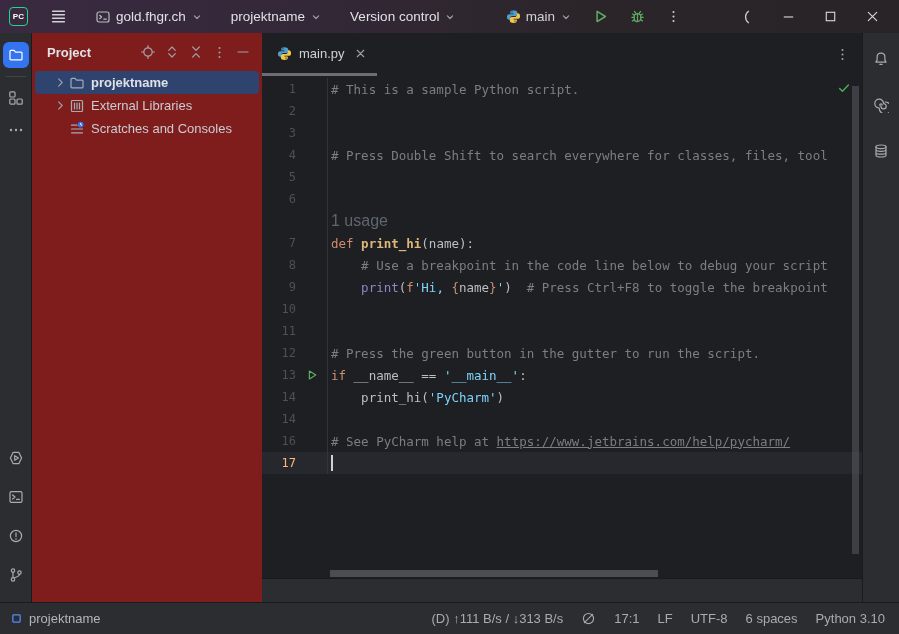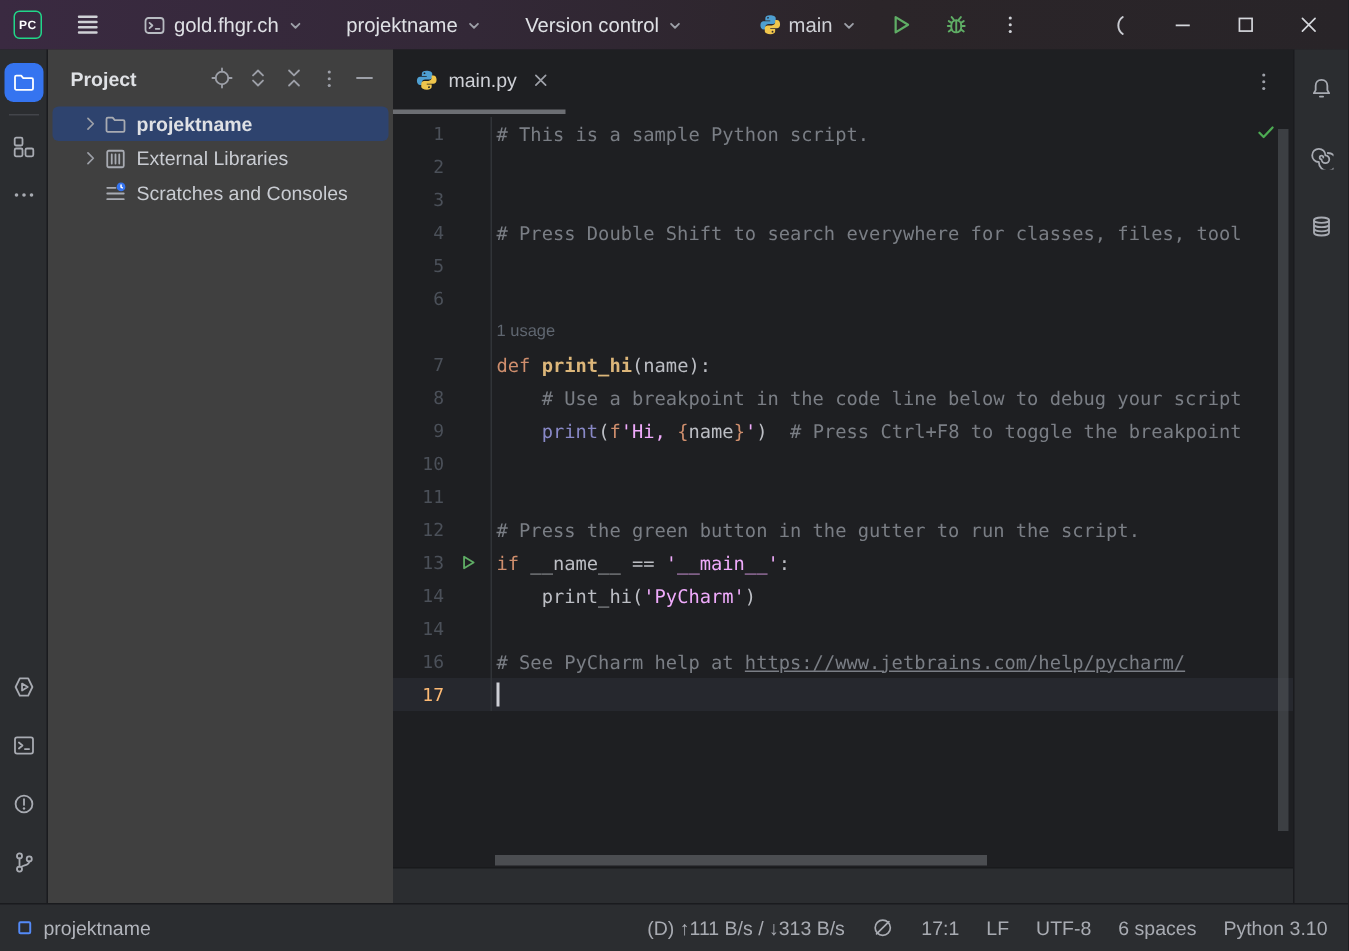--- a/index.html
+++ b/index.html
@@ -34,21 +34,21 @@
   .main { display:flex; height:569px; }
   .strip { width:32px; background:#2b2d30; display:flex; flex-direction:column; align-items:center; flex:none; }
   .strip.right { width:37px; border-left:1px solid #1a1b1e; padding-top:13px; gap:20px; }
   .strip.left  { border-right:1px solid #1a1b1e; padding-top:6px; }
   .strip-btn { background:none; border:none; color:#a8abb2; width:26px; height:26px;
     display:flex; align-items:center; justify-content:center; border-radius:6px; margin:3px 0; }
   .strip-btn.active { background:#3574f0; color:#ffffff; }
   .strip-divider { width:20px; height:1px; background:#43454a; margin:5px 0; }
   .strip-spacer { flex:1; }
   
-  .panel { width:230px; background:#404040; flex:none; display:flex; flex-direction:column; font-size:13px; }
+  .panel { width:230px; background:#7f1d1d; flex:none; display:flex; flex-direction:column; font-size:13px; }
   .panel-head { height:38px; display:flex; align-items:center; padding:0 10px 0 15px; }
   .panel-title { font-weight:bold; color:#dfe1e5; }
   .head-icons { margin-left:auto; display:flex; align-items:center; gap:6px; }
   .head-icons button { background:none; border:none; color:#9da0a8; display:flex; padding:1px; }
   .tree-row { height:23px; display:flex; align-items:center; padding-left:18px; color:#c9ccd2; margin:0 3px; border-radius:4px; }
   .tree-row.selected { background:#2e436e; color:#dfe1e5; }
   .tree-chev { width:16px; display:flex; color:#9da0a8; flex:none; }
   .tree-chev.empty { visibility:hidden; }
   .tree-icon { width:18px; display:flex; color:#a8abb2; flex:none; }
   .tree-label { margin-left:4px; white-space:nowrap; }
@@ -66,23 +66,23 @@
   .code-row { height:22px; display:flex; align-items:center; }
   .code-row.current { background:#26282e; }
   .gutter { width:66px; flex:none; display:flex; align-items:center; align-self:stretch;
     border-right:1px solid #313438; }
   .ln { width:34px; text-align:right; color:#4b5059; font-size:12px; }
   .code-row.current .ln { color:#fdba74; }
   .gicon { width:31px; display:flex; justify-content:center; color:#5fad65; }
   .code-text { padding-left:3px; white-space:pre; display:flex; align-items:center; }
   .code-text span { white-space:pre; }
   .t-com{color:#7a7e85} .t-kw{color:#cf8e6d} .t-fn{color:#dcb67a;font-weight:bold}
-  .t-str{color:#f0abfc} .t-bi{color:#8888c6} .t-br{color:#cf8e6d}
+  .t-str{color:#7dd3fc} .t-bi{color:#8888c6} .t-br{color:#cf8e6d}
   .t-txt{color:#bcbec4} .t-lnk{color:#7a7e85;text-decoration:underline}
-  .inlay { color:#5f6670; font-size:11px; font-family:"Liberation Sans",sans-serif; }
+  .inlay { color:#5f6670; font-size:16px; font-family:"Liberation Sans",sans-serif; }
   .caret { display:inline-block; width:1.5px; height:16px; background:#ced0d6; }
   .inspect-check { position:absolute; top:5px; right:11px; color:#4dab53; }
   .vscroll { position:absolute; top:10px; right:3px; width:7px; height:468px; background:rgba(86,89,94,.55); }
   .hscroll { position:absolute; bottom:1px; left:68px; width:328px; height:7px; background:rgba(86,89,94,.8); }
   .editor-bottom { height:24px; flex:none; background:#2b2d30; border-top:1px solid #191a1c; }
   
   .statusbar { height:32px; background:#2b2d30; border-top:1px solid #1a1b1e;
     display:flex; align-items:center; font-size:13px; color:#a8abb2; padding:0 14px 0 10px; }
   .sb-left { display:flex; align-items:center; gap:6px; color:#b2b5bc; }
   .sb-right { margin-left:auto; display:flex; align-items:center; gap:18px; }

